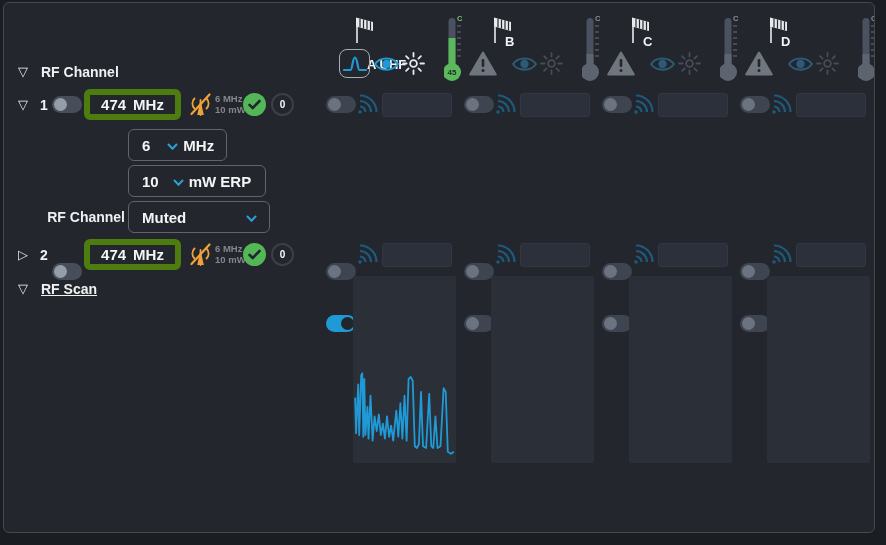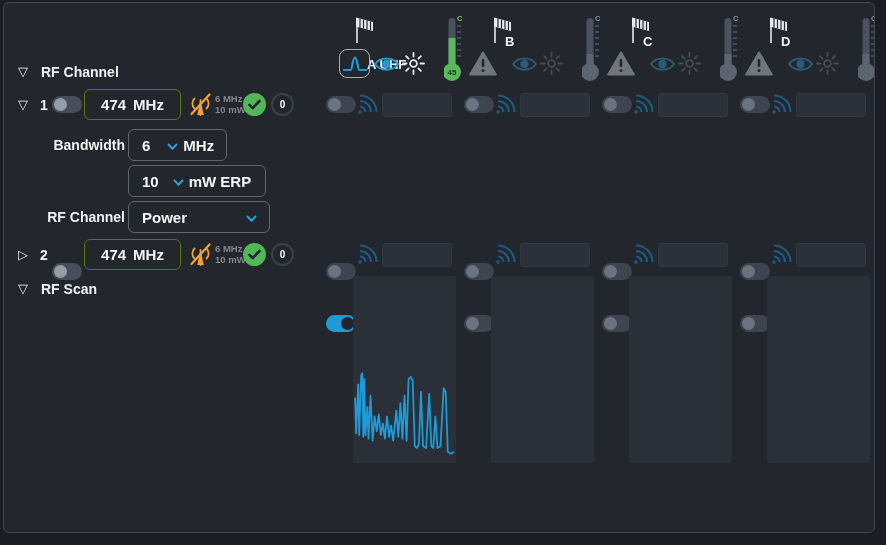--- a/index.html
+++ b/index.html
@@ -14,21 +14,21 @@
   .lbl { color:#f0f1f3; font-weight:bold; font-size:14px; }
   .num { color:#f0f1f3; font-weight:bold; font-size:14px; }
 
   .toggle { width:30px; height:17px; border-radius:9px; background:#474d59; position:relative; cursor:pointer; }
   .toggle .knob { position:absolute; top:2px; left:2px; width:13px; height:13px; border-radius:50%; background:#959da8; }
   .toggle.on { background:#1f9ad6; }
   .toggle.on .knob { left:auto; right:2px; background:#21252c; }
   .toggle.dim { background:#3e4450; }
   .toggle.dim .knob { background:#6b7380; }
 
-  .freq { border:1px solid #4d7c0f; border-radius:6px; background:transparent; color:#f4f5f6; font-weight:bold; font-size:15px; display:flex; align-items:center; justify-content:center; gap:7px; }
+  .freq { border:6px solid #4d7c0f; border-radius:6px; background:transparent; color:#f4f5f6; font-weight:bold; font-size:15px; display:flex; align-items:center; justify-content:center; gap:7px; }
   .dd { border:1px solid #60656d; border-radius:6px; background:transparent; color:#f4f5f6; font-weight:bold; font-size:15px; display:flex; align-items:center; cursor:pointer; }
   .dd .val { padding-left:13px; }
   .dd .unit { color:#f4f5f6; }
   .form-lbl { color:#eef0f2; font-weight:bold; font-size:14px; text-align:right; }
 
   .sum { color:#83878d; font-weight:bold; font-size:9.5px; line-height:11px; }
   .badge { width:23px; height:23px; border-radius:50%; border:2px solid #3b4048; color:#fdfdfd; font-size:10px; font-weight:bold; display:flex; align-items:center; justify-content:center; }
   .chk { width:23px; height:23px; }
 
   .col-lbl { color:#f2f3f5; font-weight:bold; font-size:13px; }
@@ -71,21 +71,20 @@
       <div>10 mW</div>
     </div>
     <span class="chk abs" style="left:239px; top:90px;">
       <svg width="23" height="23" viewBox="0 0 23 23">
           <circle cx="11.5" cy="11.5" r="11.5" fill="#53b657"></circle>
           <path d="M6.5,11.8 l3.2,3.2 L16.5,8" stroke="#23262d" stroke-width="2.6" fill="none" stroke-linecap="round" stroke-linejoin="round"></path>
         </svg>
     </span>
     <div class="badge abs" style="left:267px; top:90px;">0</div>
 
-    <div class="form-lbl abs" style="left:0; top:134px; width:121px;">Bandwidth</div>
     <div class="dd abs" style="left:124px; top:126px; width:99px; height:32px;">
       <span class="val">6</span>
       <span class="abs" style="left:38px; top:13px;">
           <svg width="11" height="8" viewBox="0 0 11 8">
             <polyline points="1.5,1.5 5.5,5.8 9.5,1.5" stroke="#2d9fd8" stroke-width="2" fill="none" stroke-linecap="round"></polyline>
           </svg>
         </span>
       <span class="unit" style="margin-left:33px;">MHz</span>
     </div>
 
@@ -94,21 +93,21 @@
       <span class="abs" style="left:44px; top:13px;">
           <svg width="11" height="8" viewBox="0 0 11 8">
             <polyline points="1.5,1.5 5.5,5.8 9.5,1.5" stroke="#2d9fd8" stroke-width="2" fill="none" stroke-linecap="round"></polyline>
           </svg>
         </span>
       <span class="unit" style="margin-left:30px;">mW ERP</span>
     </div>
 
     <div class="form-lbl abs" style="left:0; top:206px; width:121px;">RF Channel</div>
     <div class="dd abs" style="left:124px; top:198px; width:142px; height:32px;">
-      <span class="val">Power</span>
+      <span class="val">Muted</span>
       <span class="abs" style="right:12px; top:13px;">
           <svg width="11" height="8" viewBox="0 0 11 8">
             <polyline points="1.5,1.5 5.5,5.8 9.5,1.5" stroke="#2d9fd8" stroke-width="2" fill="none" stroke-linecap="round"></polyline>
           </svg>
         </span>
     </div>
 
     <button class="tri abs" style="left:14px; top:245px;">▷</button>
     <div class="num abs" style="left:36px; top:244px;">2</div>
     <div class="toggle abs" style="left:48px; top:243px;">
@@ -135,21 +134,21 @@
     </div>
     <span class="chk abs" style="left:239px; top:240px;">
       <svg width="23" height="23" viewBox="0 0 23 23">
           <circle cx="11.5" cy="11.5" r="11.5" fill="#53b657"></circle>
           <path d="M6.5,11.8 l3.2,3.2 L16.5,8" stroke="#23262d" stroke-width="2.6" fill="none" stroke-linecap="round" stroke-linejoin="round"></path>
         </svg>
     </span>
     <div class="badge abs" style="left:267px; top:240px;">0</div>
 
     <button class="tri abs" style="left:14px; top:279px;">▽</button>
-    <div class="lbl abs" style="left:37px; top:278px;">RF Scan</div>
+    <div class="lbl abs" style="left:37px; top:278px;text-decoration:underline;">RF Scan</div>
 
     <div id="cols">
   <div class="abs colwrap" style="top: 0px; width: 138px; height: 474px; left: 319px;">
     <span class="abs" style="left:30px; top:13px;">
       <svg width="22" height="28" viewBox="0 0 22 28">
         <line x1="4" y1="27" x2="4" y2="6" stroke="#e8eaec" stroke-width="1.6"></line>
         <path d="M3,1.5 L20,6 L20,15 L3,10.5 Z" fill="#e8eaec"></path>
         <g stroke="#23262d" stroke-width="1.2">
           <line x1="7" y1="2.5" x2="7" y2="11.5"></line>
                 <line x1="10.5" y1="3.4" x2="10.5" y2="12.4"></line>

